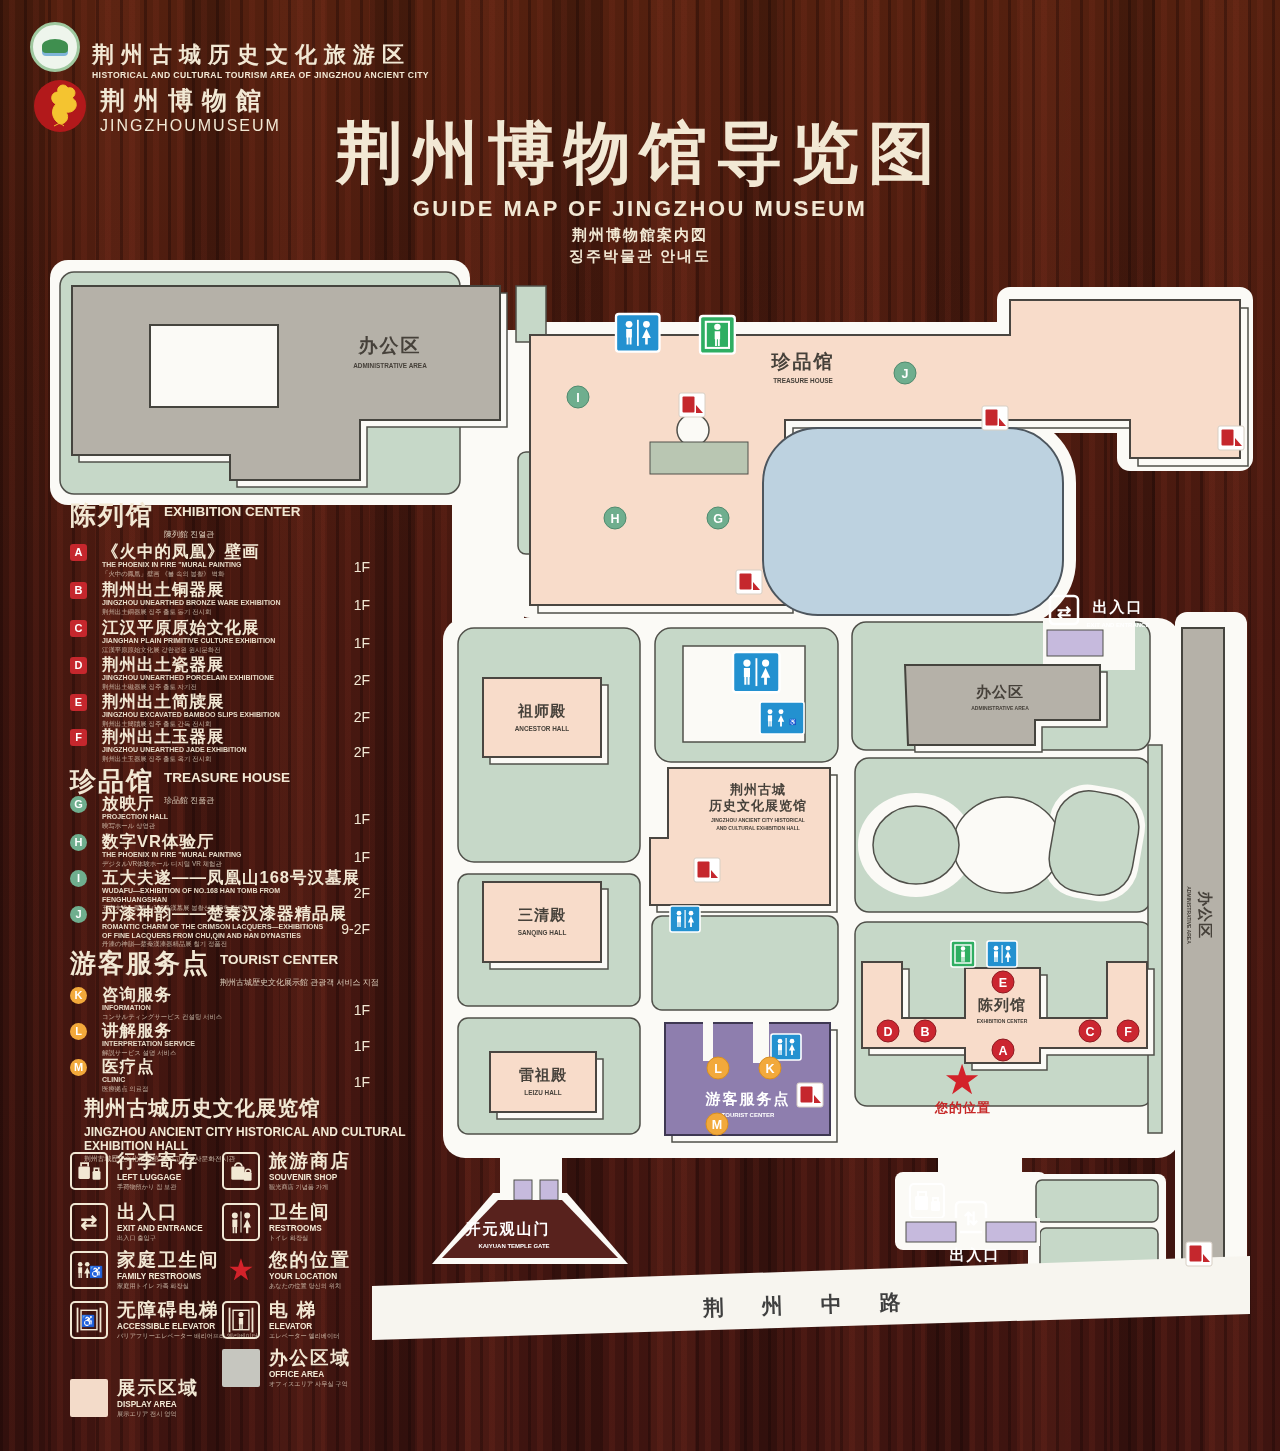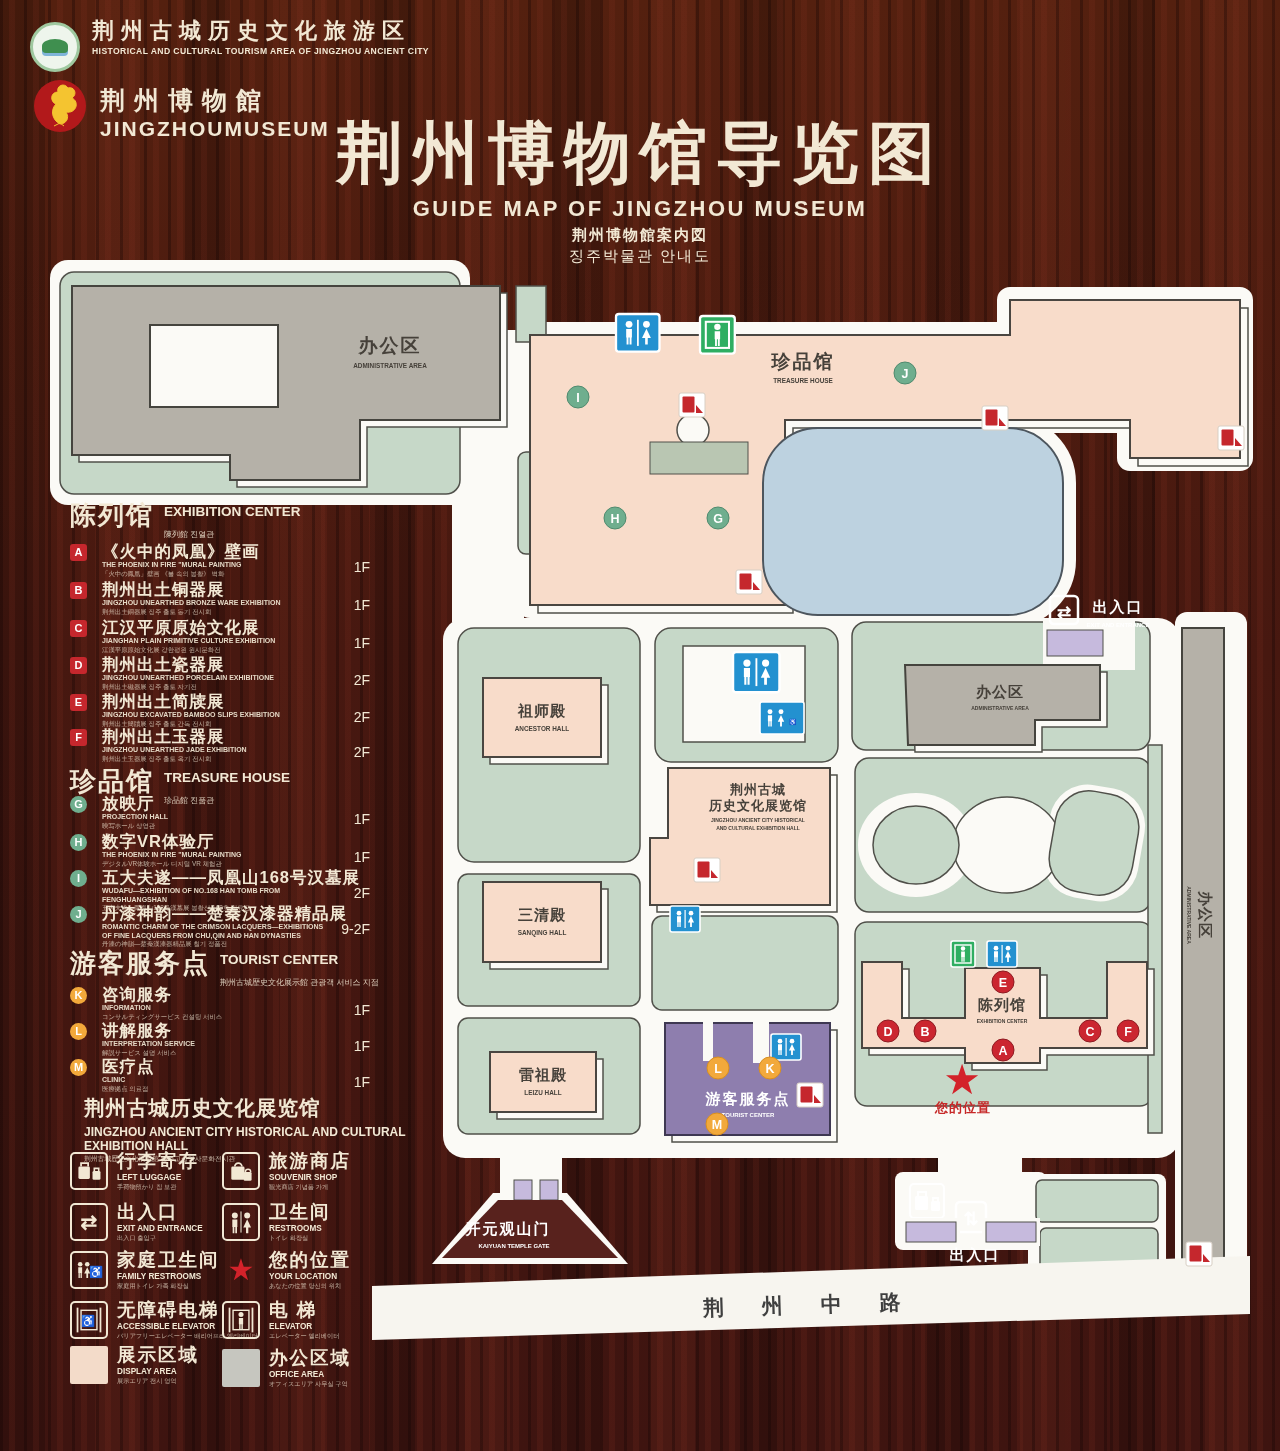--- a/index.html
+++ b/index.html
@@ -12,25 +12,25 @@
       linear-gradient(180deg,#54200f,#471810 45%,#3e1410);}
   .abs{position:absolute}
   .cream{color:#f2e8d4}
   
   .logo1-circle{width:50px;height:50px;border-radius:50%;background:#eef5ec;border:3px solid #9fc89f;box-sizing:border-box}
   .logo1-inner{width:26px;height:14px;background:#3f8f4f;border-radius:50% 50% 4px 4px;margin:14px auto 0;box-shadow:0 3px 0 #7fb4d8}
   .logo2-circle{width:52px;height:52px;border-radius:50%;background:#b2191b}
   .hdr-zh{font-weight:700;letter-spacing:7px;font-size:22px}
   .hdr-en{font-weight:700;font-size:8.6px;letter-spacing:.4px}
   .mus-zh{font-weight:700;font-size:25px;letter-spacing:9px;font-family:"DejaVu Serif",serif}
-  .mus-en{font-weight:700;font-size:21px;letter-spacing:2px}
+  .mus-en{font-weight:400;font-size:16px;letter-spacing:2px}
   .main-title{font-size:67px;font-weight:900;letter-spacing:9px;white-space:nowrap;font-family:"DejaVu Sans",sans-serif}
   .sub-en{font-size:22px;font-weight:700;letter-spacing:2.5px}
   .sub-ja{font-size:15px;font-weight:700;letter-spacing:2px}
-  .sub-ko{font-size:15px;font-weight:400;letter-spacing:2px}
+  .sub-ko{font-size:15px;font-weight:700;letter-spacing:2px}
   .ctr{left:50%;transform:translateX(-50%);text-align:center}
   
   .shead{display:flex;align-items:flex-start;gap:10px}
   .shead .z{font-size:26px;font-weight:900;letter-spacing:2px;line-height:1}
   .shead .e{font-size:13.5px;font-weight:800;margin-top:3px;line-height:1.1}
   .shead .s{font-size:8px;opacity:.85;margin-top:9px}
   .srow{width:300px}
   .badge{position:absolute;left:0;top:1px;width:17px;height:17px;line-height:17px;text-align:center;
      font-size:11px;font-weight:800;color:#fff}
   .badge.red{background:#c5272d;border-radius:3px}
@@ -350,21 +350,21 @@
     <text x="962" y="1094" style="font-size:42px" fill="#d3222a">★</text>
     <text class="redlbl" x="963" y="1112">您的位置</text>
   </g>
 </svg>
 
 <div class="abs" style="left:30px;top:22px">
   <div class="logo1-circle">
       <div class="logo1-inner"></div>
     </div>
 </div>
-<div class="abs cream" style="left:92px;top:16px">
+<div class="abs cream" style="left:92px;top:40px">
   <div class="hdr-zh">荆州古城历史文化旅游区</div>
   <div class="hdr-en">HISTORICAL AND CULTURAL TOURISM AREA OF JINGZHOU ANCIENT CITY</div>
 </div>
 <div class="abs" style="left:34px;top:80px">
   <div class="logo2-circle">
     <svg width="52" height="52" viewBox="0 0 52 52">
         <path d="M26,44 C18,40 16,30 22,24 C16,22 16,12 24,12 C22,6 30,2 34,8 C40,6 44,14 38,18 C46,22 42,34 32,32 C36,38 32,44 26,44 Z M20,46 l6,-3 M30,46 l-4,-3" fill="#f4c430" stroke="#f4c430" stroke-width="1"></path>
       </svg>
   </div>
 </div>
@@ -636,21 +636,21 @@
           <path d="M-2.2,-3 h4.4 v6.5 h-4.4 z M-1.9,3.5 h1.5 v5.5 h-1.5 z M0.4,3.5 h1.5 v5.5 h-1.5 z"></path>
         </g>
       </svg>
   </div>
   <div class="ltx">
       <div class="zh">电  梯</div>
       <div class="en">ELEVATOR</div>
       <div class="sub">エレベーター  엘리베이터</div>
     </div>
 </div>
-<div class="abs cream lrow" style="left:70px;top:1346px">
+<div class="abs cream lrow" style="left:70px;top:1379px">
   <div class="swatch" style="background:#f3dbc9"></div>
   <div class="ltx">
       <div class="zh">展示区域</div>
       <div class="en">DISPLAY AREA</div>
       <div class="sub">展示エリア  전시 영역</div>
     </div>
 </div>
 <div class="abs cream lrow" style="left:222px;top:1349px">
   <div class="swatch" style="background:#c6c6bf"></div>
   <div class="ltx">

